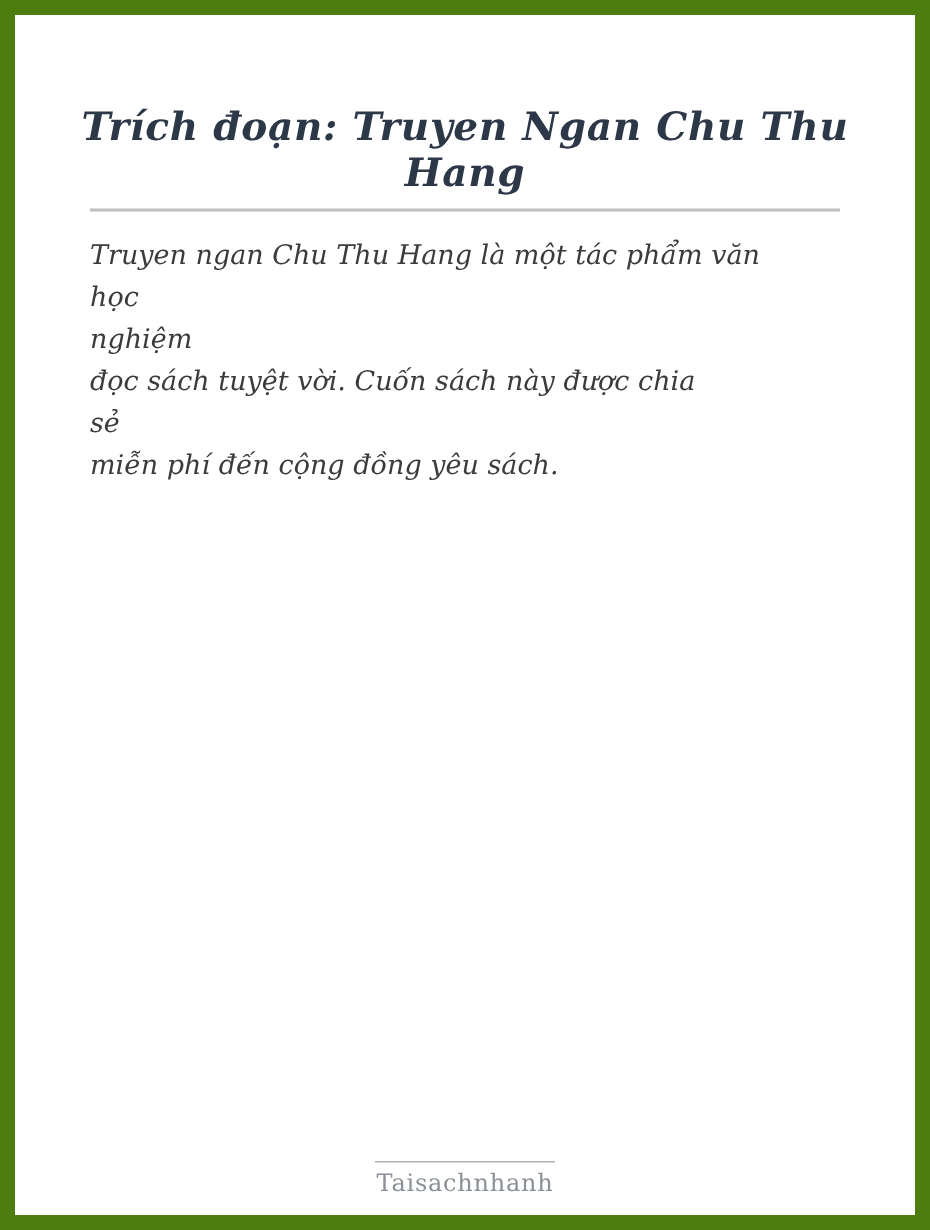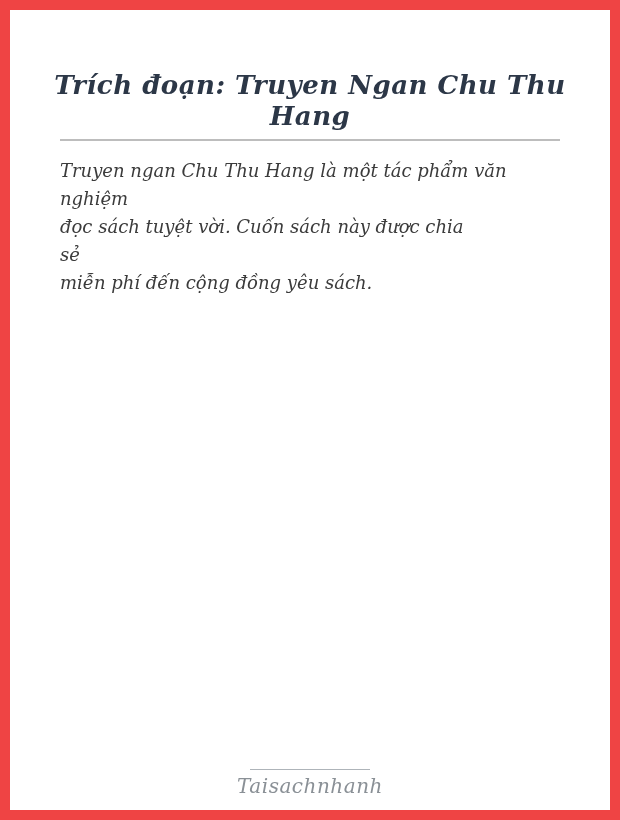--- a/index.html
+++ b/index.html
@@ -4,21 +4,21 @@
 <style>
   html, body {
     margin: 0;
     padding: 0;
     background: #e9e9e9;
   }
   .canvas {
     position: relative;
     width: 620px;
     height: 820px;
-    background: #ef4444;
+    background: #4d7c0f;
     overflow: hidden;
     font-family: "DejaVu Serif", serif;
   }
   .sheet {
     position: absolute;
     left: 10px;
     top: 10px;
     right: 10px;
     bottom: 10px;
     background: #ffffff;
@@ -58,38 +58,38 @@
     bottom: 12px;
     text-align: center;
   }
   .footer-divider {
     width: 120px;
     margin: 0 auto 4px auto;
     border: none;
     border-top: 1px solid #aeb4b9;
   }
   .signature {
-    font-style: italic;
-    font-size: 20px;
+    font-size: 16px;
     color: #8a9096;
     letter-spacing: 0.5px;
   }
 </style>
 </head>
 <body>
 
 <div class="canvas">
   <div class="sheet">
 
     <h1 class="title">Trích đoạn: Truyen Ngan Chu Thu Hang</h1>
 
     <hr class="title-divider">
 
     <div class="excerpt-body">
       <p>Truyen ngan Chu Thu Hang là một tác phẩm văn</p>
+      <p>học</p>
       <p>nghiệm</p>
       <p>đọc sách tuyệt vời. Cuốn sách này được chia</p>
       <p>sẻ</p>
       <p>miễn phí đến cộng đồng yêu sách.</p>
     </div>
 
     <div class="page-footer">
       <hr class="footer-divider">
       <div class="signature">Taisachnhanh</div>
     </div>

